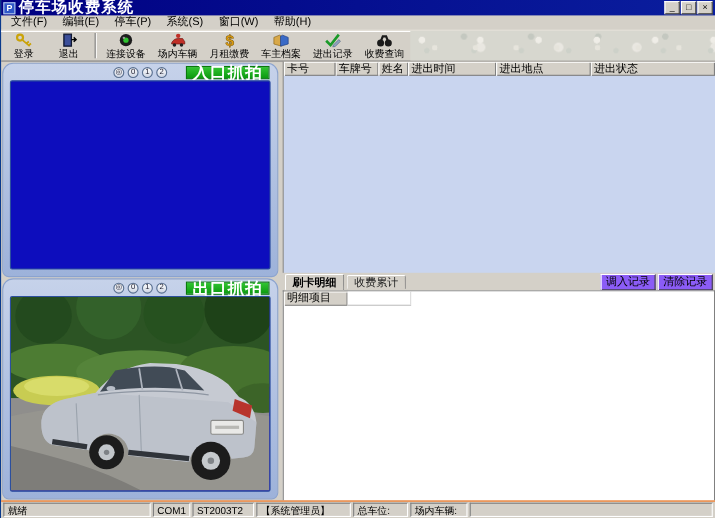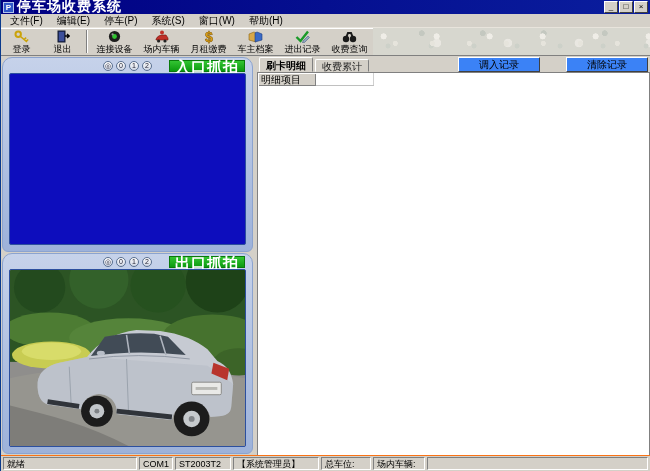--- a/index.html
+++ b/index.html
@@ -52,26 +52,26 @@
   
   .records-table{ height:192px; flex:0 0 auto; display:flex; flex-direction:column; border-left:1px solid #808080; }
   .rt-header{ height:13px; flex:0 0 auto; display:flex; background:#d4d0c8; }
   .hcell{ font-size:10px; line-height:13px; padding-left:3px; white-space:nowrap; overflow:hidden;
           box-shadow:inset 1px 1px 0 #fff, inset -1px -1px 0 #808080; }
   .rt-header .c0{width:47px;} .rt-header .c1{width:39px;} .rt-header .c2{width:27px;}
   .rt-header .c3{width:80px;} .rt-header .c4{width:86px;} .rt-header .c5{flex:1;}
   .rt-body{ flex:1; background:#c9d5ef; }
 
   
-  .detail-bar{ height:16px; flex:0 0 auto; display:flex; align-items:flex-end; gap:2px; padding:1px 2px 0 2px; }
+  .detail-bar{ height:16px; flex:0 0 auto; display:flex; align-items:center; gap:2px; padding:1px 2px 0 2px; }
   .tab{ font-size:10px; line-height:13px; padding:0 6px; background:#d4d0c8; border:1px solid; border-color:#fff #808080 #d4d0c8 #fff; border-radius:2px 2px 0 0; }
   .tab.active{ height:15px; line-height:15px; font-weight:bold; position:relative; z-index:2; }
   .tab.inactive{ height:13px; color:#222; }
   .detail-bar .spacer{ flex:1; }
-  .dbtn{ height:15px; font-size:10px; line-height:13px; padding:0 20px; background:#3b82f6; border:1px solid; border-color:#fff #404040 #404040 #fff; white-space:nowrap;margin-left:24px; }
+  .dbtn{ height:15px; font-size:10px; line-height:13px; padding:0 4px; background:#8b5cf6; border:1px solid; border-color:#fff #404040 #404040 #fff; white-space:nowrap; }
   .detail-table{ flex:1; min-height:0; display:flex; flex-direction:row; border:1px solid #808080; border-bottom:none; background:#fff; }
   .dt-header{ height:13px; flex:0 0 auto; display:flex; background:#d4d0c8; }
   .dt-header .c0{ width:58px; } .dt-header .c1{ flex:1; }
   .dt-row{ height:13px; flex:0 0 auto; display:flex; background:#fff; border-bottom:1px solid #c0c0c0; }
   .dt-row .c0{ width:58px; border-right:1px solid #d0d0d0; }
   .dt-row .c1{ flex:1; }
   .dt-body{ flex:1; background:#fff; }
 
   
   .statusbar{ height:16px; flex:0 0 auto; display:flex; align-items:center; gap:2px; padding:1px 2px; background:#d4d0c8; border-top:1px solid #f97316; }
@@ -241,20 +241,31 @@
               <circle cx="184" cy="154" r="8.5" fill="#c6cacd"></circle>
               <circle cx="184" cy="154" r="3" fill="#808488"></circle>
             <path d="M38 136 L70 141 M108 146 L164 152" stroke="#30343a" stroke-width="5"></path>
           </svg>
         </div>
       </div>
     </div>
 
     <div class="right">
 
+      <div class="records-table">
+        <div class="rt-header">
+          <div class="hcell c0">卡号</div>
+          <div class="hcell c1">车牌号</div>
+          <div class="hcell c2">姓名</div>
+          <div class="hcell c3">进出时间</div>
+          <div class="hcell c4">进出地点</div>
+          <div class="hcell c5">进出状态</div>
+        </div>
+        <div class="rt-body"></div>
+      </div>
 
       <div class="detail-bar">
         <span class="tab active">刷卡明细</span>
         <span class="tab inactive">收费累计</span>
         <span class="spacer"></span>
         <button class="dbtn">调入记录</button>
         <button class="dbtn">清除记录</button>
       </div>
 
       <div class="detail-table">

